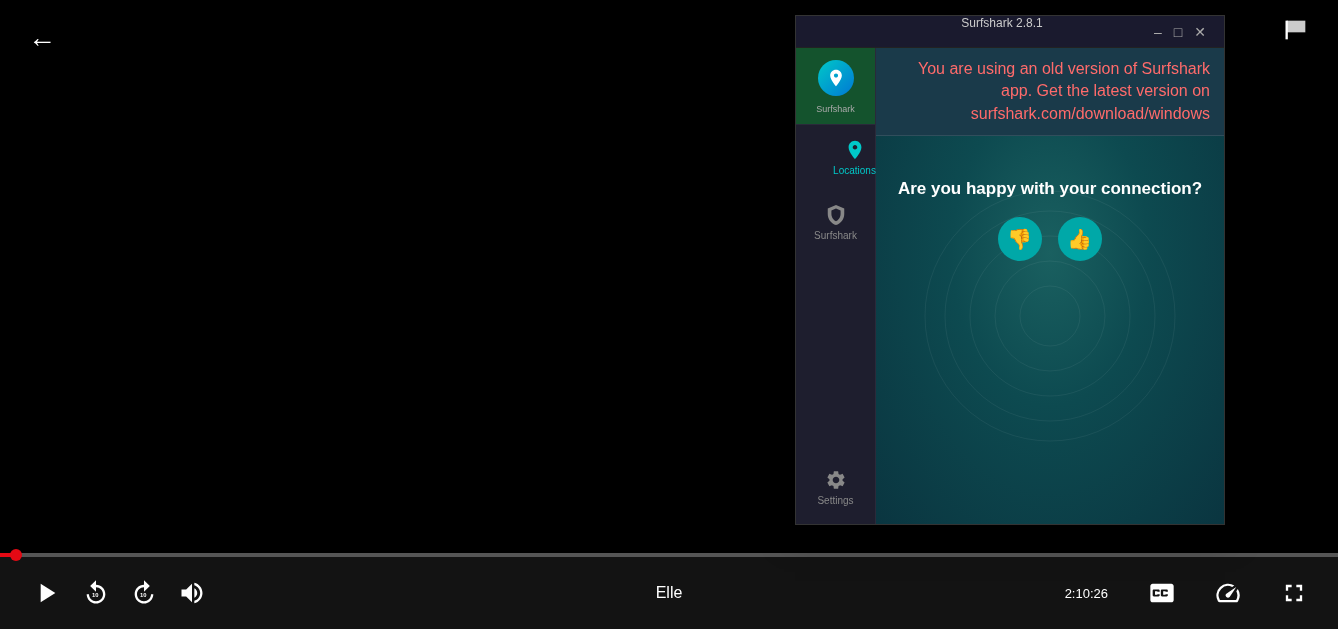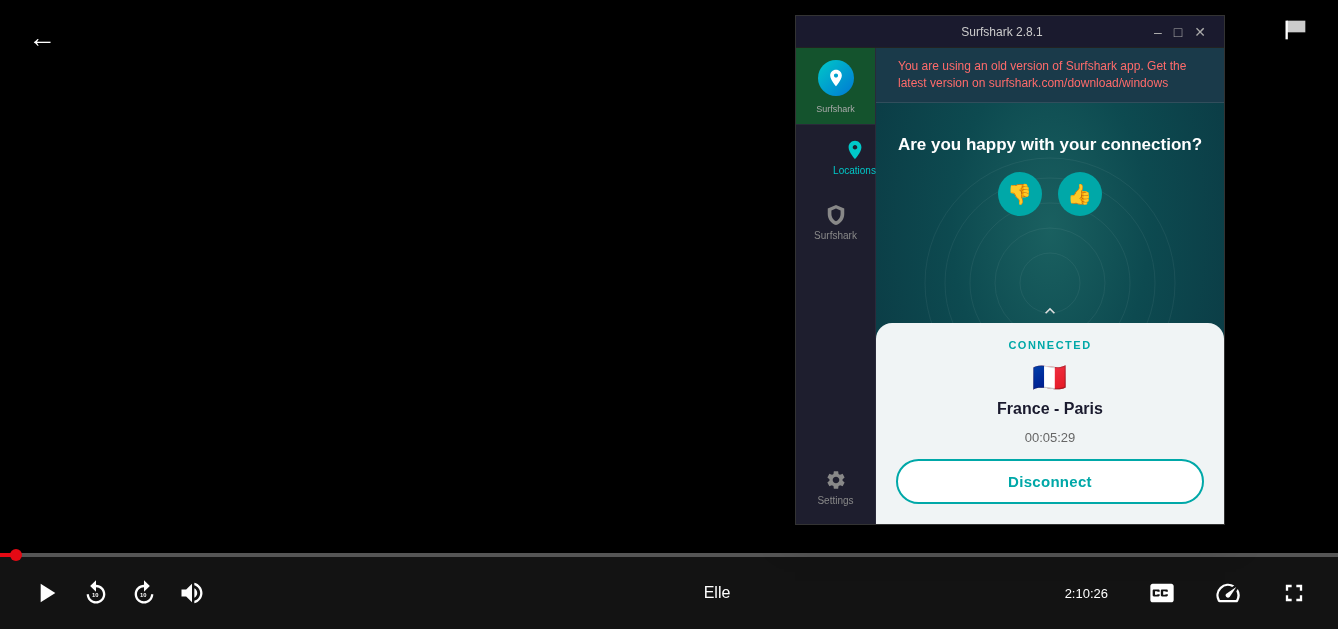--- a/index.html
+++ b/index.html
@@ -92,21 +92,20 @@
     #play-btn { margin-right: 4px; }
     #play-btn svg { width: 32px; height: 32px; }
 
     #media-title {
       position: absolute;
       left: 50%;
       transform: translateX(-50%);
       color: #fff;
       font-size: 16px;
       font-weight: 500;
-      margin-left: 48px;
     }
 
     #right-controls {
       margin-left: auto;
       display: flex;
       align-items: center;
       gap: 18px;
     }
 
     #time-display {
@@ -130,21 +129,20 @@
       flex-direction: column;
       z-index: 20;
       box-shadow: 0 8px 32px rgba(0,0,0,0.6);
     }
 
     
     #vpn-titlebar {
       height: 32px;
       background: #1a1a2e;
       display: flex;
-      align-items: center;
       justify-content: space-between;
       padding: 0 12px;
       border-bottom: 1px solid #222;
       flex-shrink: 0;
     }
     #vpn-title-text {
       color: #ccc;
       font-size: 12px;
       flex: 1;
       text-align: center;
@@ -214,37 +212,38 @@
       display: flex;
       flex-direction: column;
       overflow: hidden;
       background: #1a3a4a;
       position: relative;
     }
 
     
     #update-banner {
       background: #1a3a4a;
-      padding: 10px 22px;
-      font-size: 12px;
+      padding: 10px 14px;
+      font-size: 16px;
       color: #ff6b6b;
       line-height: 1.4;
       flex-shrink: 0;
       border-bottom: 1px solid rgba(255,255,255,0.1);
+      text-align: right;
     }
 
     
     #vpn-content {
       flex: 1;
       background: radial-gradient(ellipse at 50% 30%, #1a6060 0%, #0d4a50 40%, #0a3540 100%);
       display: flex;
       flex-direction: column;
       align-items: center;
       justify-content: flex-start;
-      padding-top: 20px;
+      padding-top: 31px;
       position: relative;
       overflow: hidden;
     }
 
     
     .concentric-circles {
       position: absolute;
       top: 50px;
       left: 50%;
       transform: translateX(-50%);
@@ -501,32 +500,16 @@
 
         <div id="feedback-btns">
           <button class="feedback-btn">
             <span>👎</span>
           </button>
           <button class="feedback-btn">
             <span>👍</span>
           </button>
         </div>
 
-        <div id="connected-card-container">
-          <div id="chevron-up">
-            <svg viewBox="0 0 24 24" fill="#ddd">
-                <path d="M7.41 15.41L12 10.83l4.59 4.58L18 14l-6-6-6 6z"></path>
-              </svg>
-          </div>
-          <div id="connected-card">
-            <div id="connected-label">CONNECTED</div>
-            <div id="location-display">
-              <div id="france-flag">🇫🇷</div>
-              <div id="location-name">France - Paris</div>
-            </div>
-            <div id="connection-timer">00:05:29</div>
-            <button id="disconnect-btn">Disconnect</button>
-          </div>
-        </div>
       </div>
     </div>
   </div>
 </div>
 
 </body></html>

